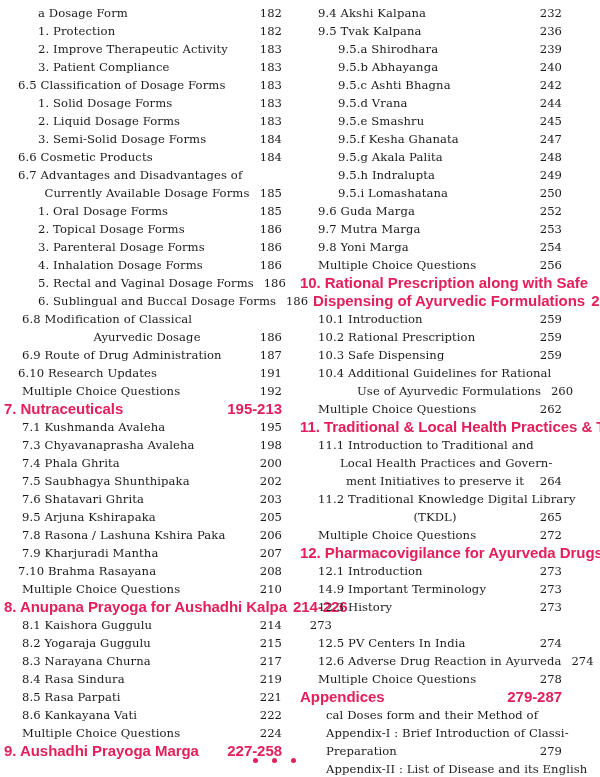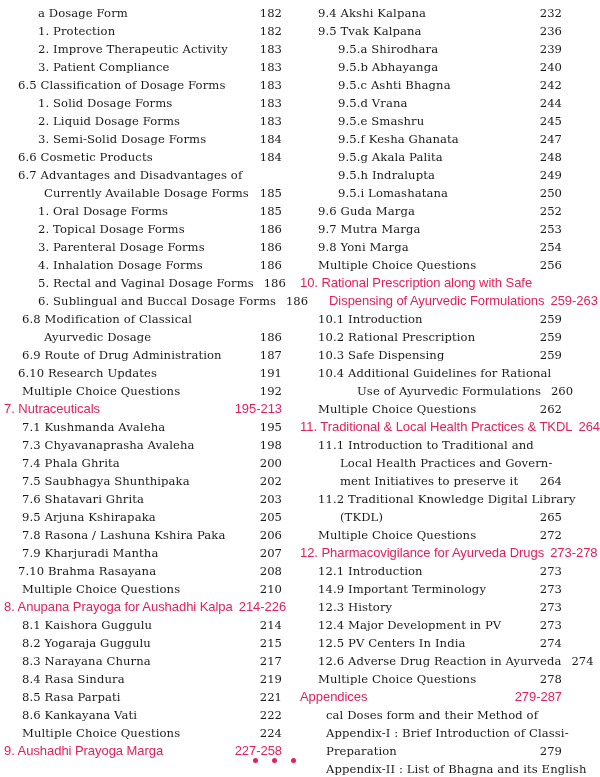--- a/index.html
+++ b/index.html
@@ -57,38 +57,38 @@
     font-size: 11.6px;
     color: #1a1a1a;
     min-width: 26px;
     padding-left: 6px;
   }
   .lvl-sec    .label { padding-left: 18px; }
   .lvl-sec2   .label { padding-left: 14px; }
   .lvl-sub    .label { padding-left: 34px; }
   .lvl-sub2   .label { padding-left: 38px; }
   .lvl-mcq    .label { padding-left: 18px; }
-  .lvl-cont   .label { padding-left: 40px; }
+  .lvl-cont   .label { padding-left: 40px; text-align: center; }
   .lvl-cont2  .label { padding-left: 57px; }
   .lvl-appx   .label { padding-left: 26px; }
 
   
   .row.head {
     height: 18px;
     line-height: 18px;
   }
   .row.head .label,
   .row.head .pg {
     font-family: "Liberation Sans", "DejaVu Sans", sans-serif;
-    font-weight: normal;
+    font-weight: bold;
     color: #E3205B;
-    font-size: 13px;
+    font-size: 15px;
     letter-spacing: -0.05px;
   }
-  .row.head.indent1 .label { padding-left: 29px; }
+  .row.head.indent1 .label { padding-left: 13px; }
   .row.head.indent0 .label { padding-left: 0px; }
 
   
   .dots {
     position: absolute;
     left: 0;
     right: 0;
     bottom: 14px;
     text-align: center;
     line-height: 0;
@@ -411,21 +411,20 @@
         </div>
         <div class="row lvl-sec">
           <span class="label">14.9 Important Terminology</span>
           <span class="pg">273</span>
         </div>
         <div class="row lvl-sec">
           <span class="label">12.3 History</span>
           <span class="pg">273</span>
         </div>
         <div class="row lvl-sec">
-          <span class="label">12.4 Major Development in PV</span>
           <span class="pg">273</span>
         </div>
         <div class="row lvl-sec">
           <span class="label">12.5 PV Centers In India</span>
           <span class="pg">274</span>
         </div>
         <div class="row lvl-sec">
           <span class="label">12.6 Adverse Drug Reaction in Ayurveda</span>
           <span class="pg">274</span>
         </div>
@@ -443,21 +442,21 @@
         </div>
         <div class="row lvl-appx">
           <span class="label">Appendix-I : Brief Introduction of Classi-</span>
           <span class="pg"></span>
         </div>
         <div class="row lvl-appx">
           <span class="label">Preparation</span>
           <span class="pg">279</span>
         </div>
         <div class="row lvl-appx">
-          <span class="label">Appendix-II : List of Bhagna and its English</span>
+          <span class="label">Appendix-II : List of Disease and its English</span>
           <span class="pg"></span>
         </div>
       </div>
 
   </div>
 
   <div class="dots"><span class="dot" style="background: rgb(227, 32, 91);"></span><span class="dot" style="background: rgb(227, 32, 91);"></span><span class="dot" style="background: rgb(227, 32, 91);"></span></div>
 
 </div>
 

